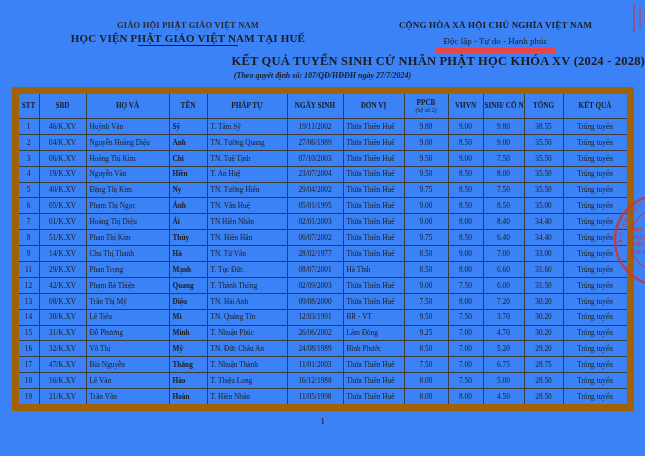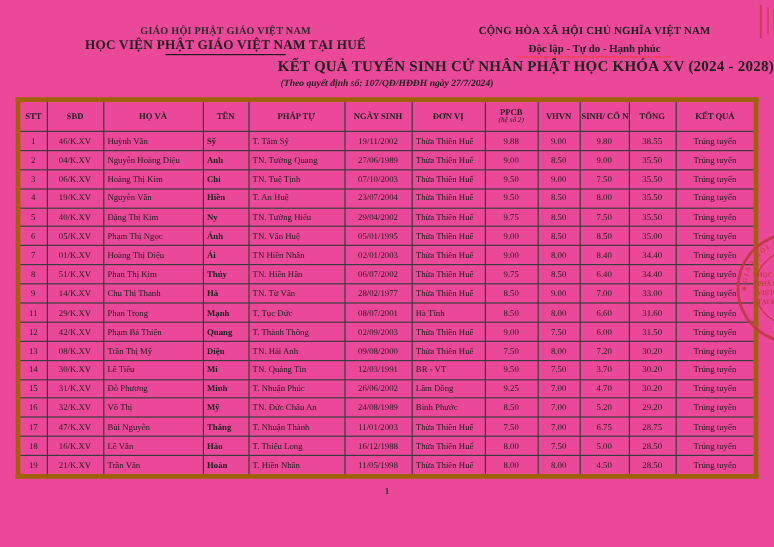--- a/index.html
+++ b/index.html
@@ -1,36 +1,36 @@
 <!DOCTYPE html>
 <html><head>
 <meta charset="utf-8">
 <style>
   html,body { margin:0; padding:0; background:#e8e8e8; }
   .page {
     position:relative; width:645px; height:456px; margin:0 auto;
-    background:#ec4899; overflow:hidden;
+    background:#3b82f6; overflow:hidden;
     font-family:"Liberation Serif", serif; color:#1c1c1c;
   }
   
   .letterhead { display:flex; padding-top:20px; }
   .org-block { flex:0 0 360px; text-align:center; padding-left:16px; box-sizing:border-box; }
   .rep-block { flex:1; text-align:center; padding-right:14px; box-sizing:border-box; }
   .org-line1 { font-size:8.5px; font-weight:bold; letter-spacing:.2px; color:#2b2b2b; }
   .org-line2 { font-size:11px;  font-weight:bold; letter-spacing:.2px; margin-top:2px; }
   .rep-line1 { font-size:9px;  font-weight:bold; letter-spacing:.2px; }
-  .rep-line2 { font-size:9px;  font-weight:bold; margin-top:4px; display:inline-block;
-               border-bottom:1px solid #ef4444; padding:0 8px 2px; }
+  .rep-line2 { font-size:9px;  font-weight:normal; margin-top:4px; display:inline-block;
+               border-bottom:6px solid #ef4444; padding:0 8px 2px; }
   .org-rule  { width:100px; height:0; border-bottom:1px solid #1c1c1c; margin:1px auto 0; }
   
   .doc-title    { text-align:right; font-size:12.5px; font-weight:bold; letter-spacing:.2px; }
   .doc-subtitle { text-align:center; font-size:8px; font-weight:bold; font-style:italic; margin-top:2px; }
   
   table.results { width:615px; margin:7px auto 0; border-collapse:collapse; table-layout:fixed;
-                  border:4px solid #a16207; }
+                  border:7px solid #a16207; }
   .results th, .results td { border:1px solid #3c3c3c; overflow:hidden; white-space:nowrap; }
   .results th { font-size:7.2px; font-weight:bold; text-align:center; vertical-align:middle;
                 padding:2px 1px; line-height:1.2; height:20px; }
   .results th .hdr-note { display:block; font-size:6px; font-weight:normal; font-style:italic; line-height:1; }
   .results td { font-size:7.3px; height:14.9px; padding:0 2px; line-height:1; text-align:center; }
   .results td.al  { text-align:left; padding-left:3px; }
   .results td.bld { font-weight:bold; }
   
   .page-num { text-align:center; font-size:7.5px; font-weight:bold; margin-top:6px; color:#333; }
   

